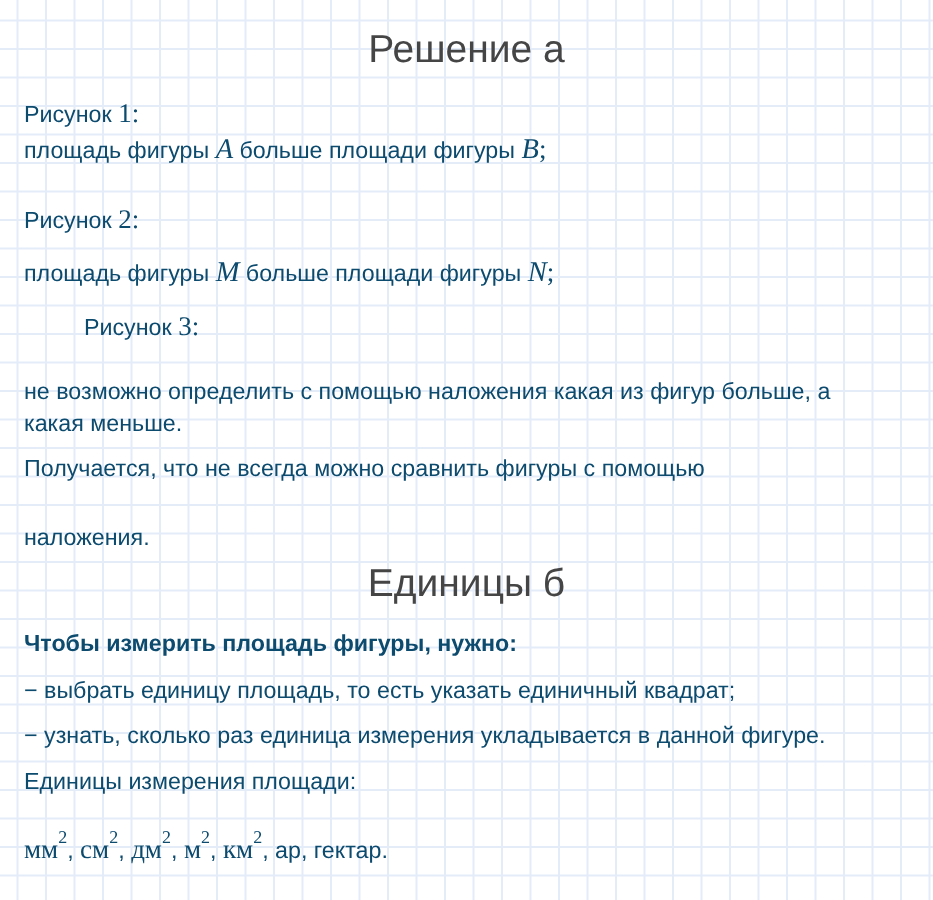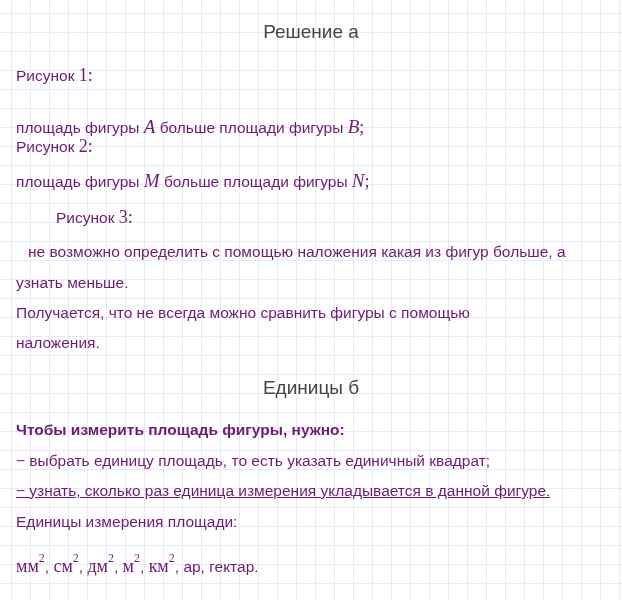--- a/index.html
+++ b/index.html
@@ -19,28 +19,28 @@
       background-position: 11px 13px;
       font-family: "Liberation Sans", sans-serif;
       color: #222222;
     }
     .line {
       position: absolute;
       left: 16px;
       font-size: 15.5px;
       line-height: 20px;
       white-space: nowrap;
-      color: #701a75;
+      color: #0c4a6e;
     }
     .heading {
       position: absolute;
       left: 0;
       width: 622px;
       text-align: center;
-      font-size: 19px;
+      font-size: 26px;
       line-height: 30px;
       color: #454545;
     }
     .math {
       font-family: "Liberation Serif", serif;
       font-size: 18px;
     }
     .math-i {
       font-family: "Liberation Serif", serif;
       font-style: italic;
@@ -58,34 +58,34 @@
       line-height: 0;
     }
   </style>
 </head>
 <body>
 
 <div class="heading" style="top:17px;">Решение а</div>
 
 <div class="line" style="top:65px;"><span>Рисунок </span><span class="math">1</span><span class="math">:</span></div>
 
-<div class="line" style="top:117px;"><span>площадь фигуры </span><span class="math-i">A</span><span> больше площади фигуры </span><span class="math-i">B</span><span class="math">;</span></div>
+<div class="line" style="top:89px;"><span>площадь фигуры </span><span class="math-i">A</span><span> больше площади фигуры </span><span class="math-i">B</span><span class="math">;</span></div>
 
 <div class="line" style="top:136px;"><span>Рисунок </span><span class="math">2</span><span class="math">:</span></div>
 
 <div class="line" style="top:171px;"><span>площадь фигуры </span><span class="math-i">M</span><span> больше площади фигуры </span><span class="math-i">N</span><span class="math">;</span></div>
 
 <div class="line" style="top:207px;margin-left:40px;"><span>Рисунок </span><span class="math">3</span><span class="math">:</span></div>
 
-<div class="line" style="top:242px;margin-left:12px;">не возможно определить с помощью наложения какая из фигур больше, а</div>
-<div class="line" style="top:273px;">узнать меньше.</div>
+<div class="line" style="top:252px;">не возможно определить с помощью наложения какая из фигур больше, а</div>
+<div class="line" style="top:273px;">какая меньше.</div>
 
 <div class="line" style="top:303px;">Получается, что не всегда можно сравнить фигуры с помощью</div>
-<div class="line" style="top:333px;">наложения.</div>
+<div class="line" style="top:349px;">наложения.</div>
 
 <div class="heading" style="top:373px;">Единицы б</div>
 
 <div class="line" style="top:420px;font-weight:bold;">Чтобы измерить площадь фигуры, нужно:</div>
 <div class="line" style="top:451px;">− выбрать единицу площадь, то есть указать единичный квадрат;</div>
-<div class="line" style="top:481px;text-decoration:underline;">− узнать, сколько раз единица измерения укладывается в данной фигуре.</div>
+<div class="line" style="top:481px;">− узнать, сколько раз единица измерения укладывается в данной фигуре.</div>
 <div class="line" style="top:512px;">Единицы измерения площади:</div>
 
 <div class="line" style="top:556px;"><span class="unit"><span>мм</span><sup>2</sup></span><span>, </span><span class="unit"><span>см</span><sup>2</sup></span><span>, </span><span class="unit"><span>дм</span><sup>2</sup></span><span>, </span><span class="unit"><span>м</span><sup>2</sup></span><span>, </span><span class="unit"><span>км</span><sup>2</sup></span><span>, ар, гектар.</span></div>
 
 </body></html>

